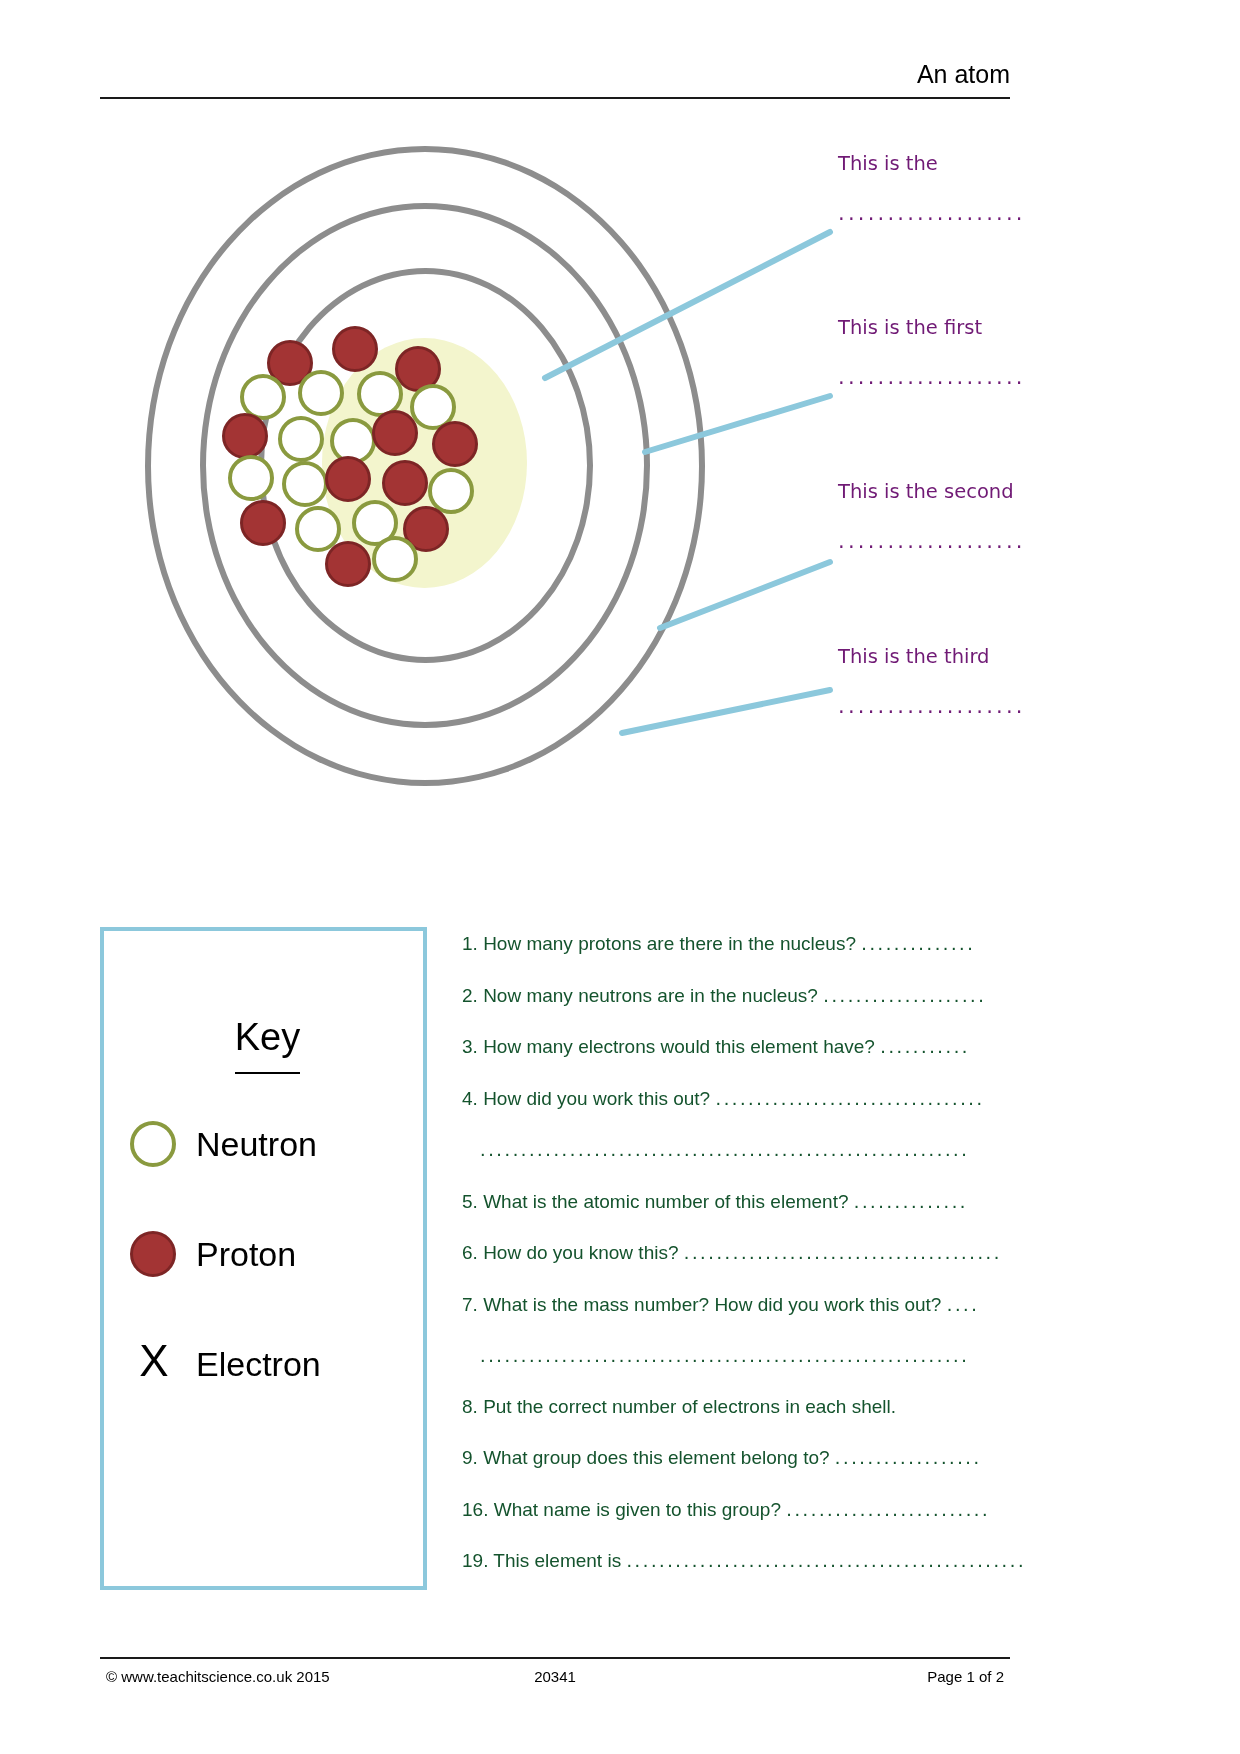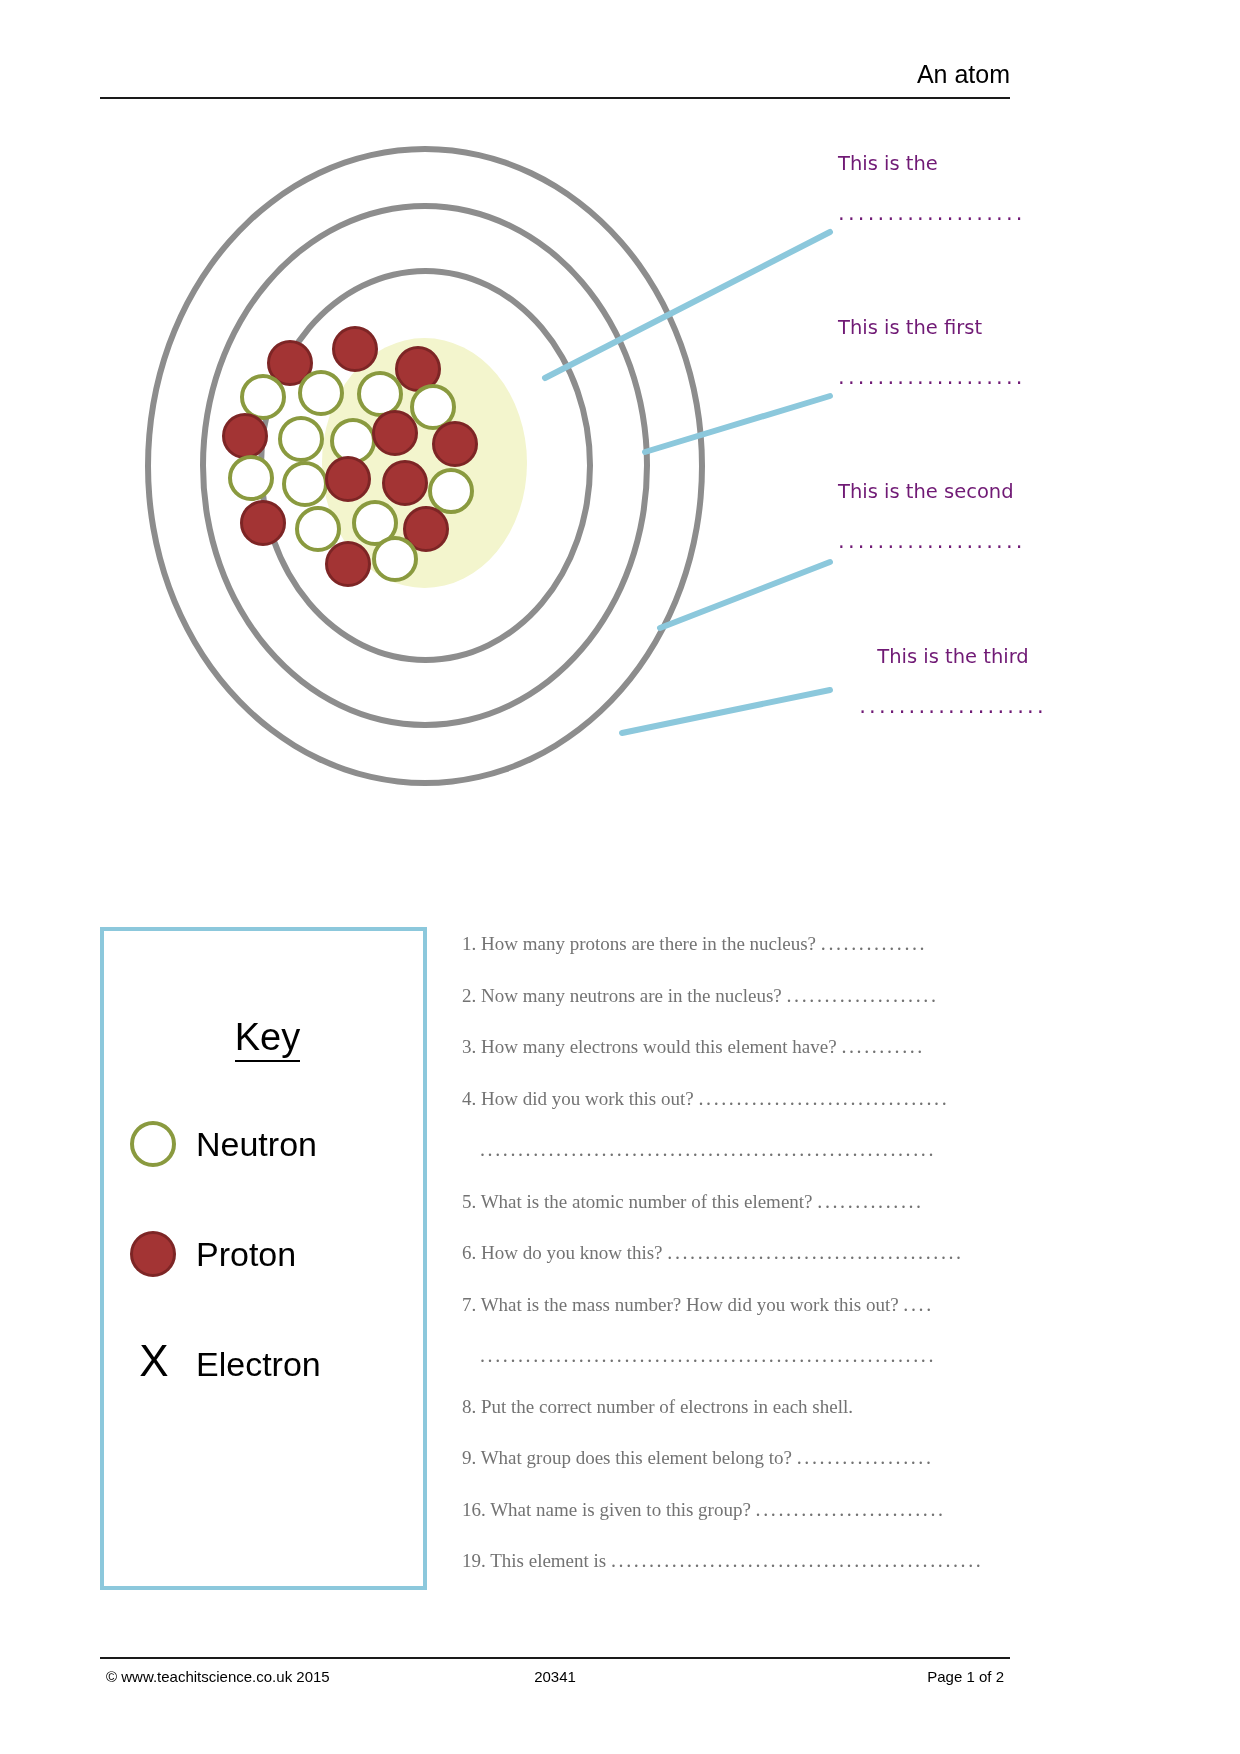--- a/index.html
+++ b/index.html
@@ -124,21 +124,21 @@
   }
   .label-block .dots {
     display: block;
     margin-top: 26px;
     letter-spacing: 3.2px;
     font-size: 21px;
   }
   .lbl-1 { left: 838px; top: 152px; }
   .lbl-2 { left: 838px; top: 316px; }
   .lbl-3 { left: 838px; top: 480px; }
-  .lbl-4 { left: 838px; top: 645px; text-align: center; }
+  .lbl-4 { left: 838px; top: 645px; }
 
   
   .keybox {
     position: absolute;
     left: 100px;
     top: 927px;
     width: 327px;
     height: 663px;
     border: 4px solid #8cc8dc;
     box-sizing: border-box;
@@ -149,21 +149,21 @@
     left: 0;
     top: 85px;
     width: 327px;
     text-align: center;
     font-family: "Liberation Sans", sans-serif;
     font-size: 38px;
     color: #000;
   }
   .key-title span {
     border-bottom: 2.5px solid #000;
-    padding-bottom: 2px;
+    padding-bottom: 14px;
   }
   .key-row {
     position: absolute;
     left: 26px;
     width: 290px;
     height: 56px;
   }
   .key-row-1 { top: 186px; }
   .key-row-2 { top: 296px; }
   .key-row-3 { top: 406px; }
@@ -200,23 +200,23 @@
   }
 
   
   .questions {
     position: absolute;
     left: 462px;
     top: 930px;
     width: 548px;
   }
   .q {
-    font-family: Liberation Serif, serif;
+    font-family: Liberation Sans, sans-serif;
     font-size: 19px;
-    color: #737373;
+    color: #14532d;
     line-height: 26px;
     margin-bottom: 24.5px;
     white-space: nowrap;
   }
   .q .dots { letter-spacing: 2.6px; font-size: 20px; }
   .q.cont { margin-left: 18px; }
 </style>
 </head>
 <body>
 

